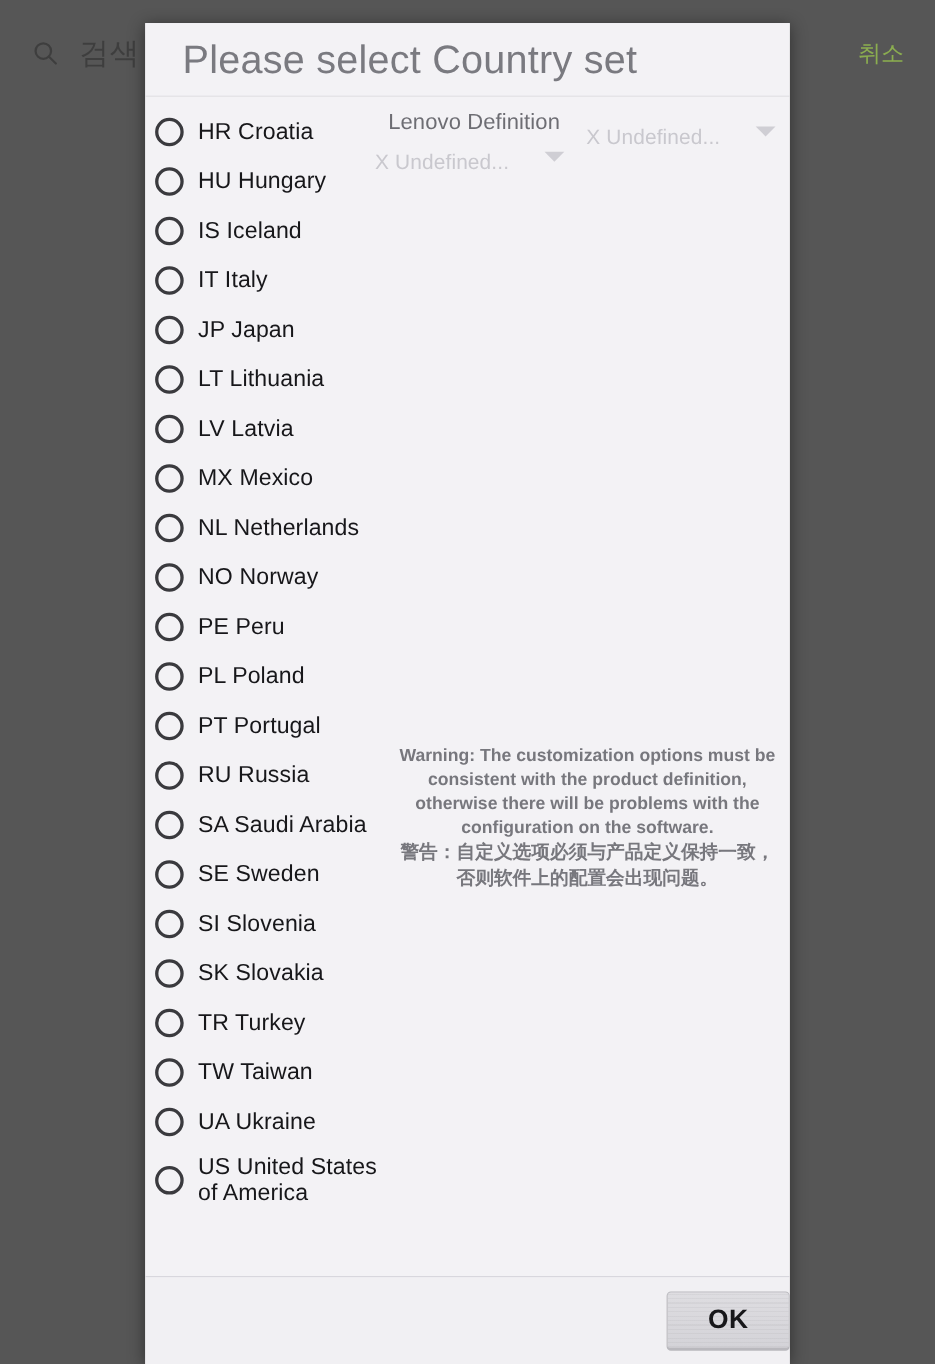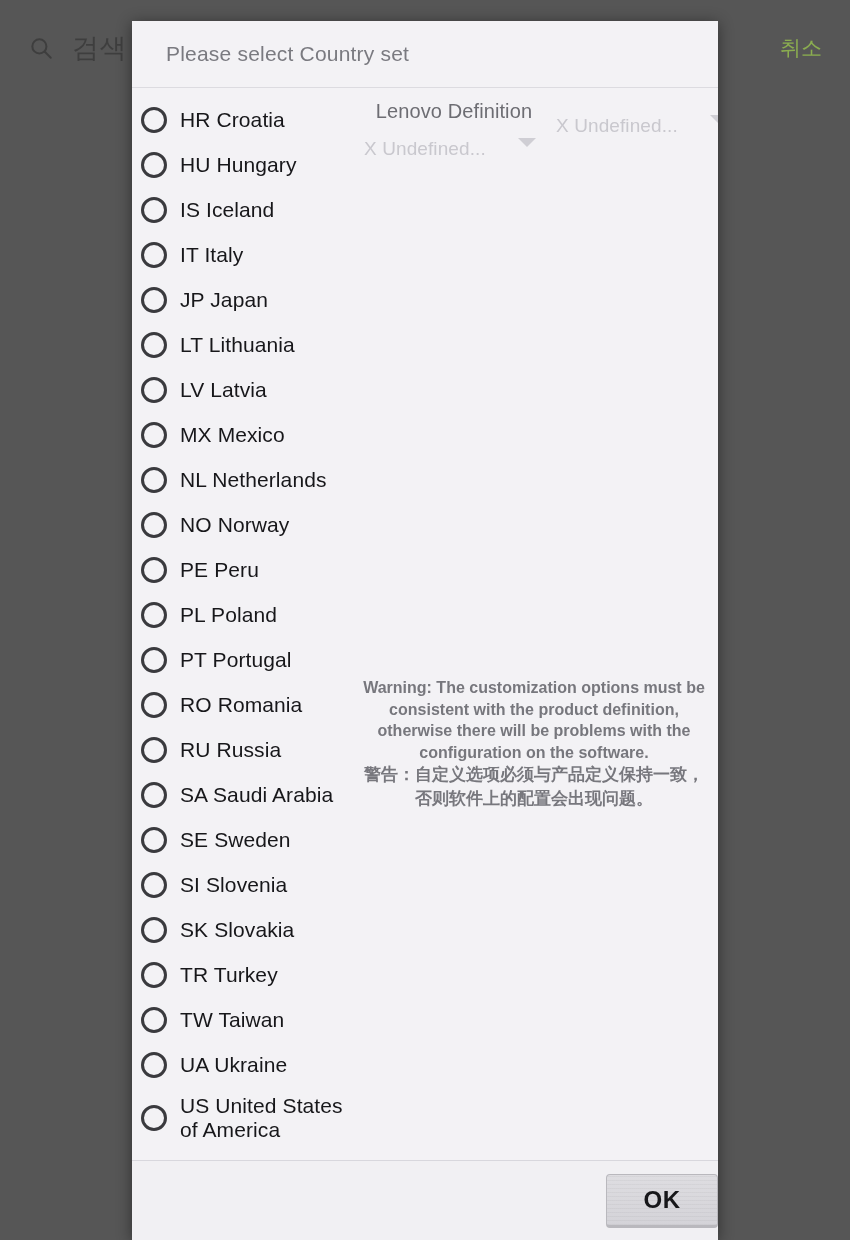--- a/index.html
+++ b/index.html
@@ -80,21 +80,21 @@
     height: 67px;
     flex: 0 0 auto;
     display: flex;
     align-items: center;
     padding: 0 34px;
     box-sizing: border-box;
     border-bottom: 1px solid #dcdbe0;
     background: #f3f2f5;
   }
   #dialog-title {
-    font-size: 21px;
+    font-size: 36px;
     color: #7a7a80;
     font-weight: 400;
     letter-spacing: .2px;
     white-space: nowrap;
   }
 
   #dialog-body {
     flex: 1 1 auto;
     position: relative;
     background: #f3f2f5;
@@ -135,21 +135,21 @@
     font-size: 21px;
     color: #17171a;
     line-height: 1.13;
     letter-spacing: .1px;
     max-width: 175px;
   }
 
   
   #definitions {
     position: absolute;
-    left: 230px;
+    left: 207px;
     top: 12px;
     right: 8px;
     display: flex;
     gap: 8px;
   }
   .def-col {
     flex: 0 0 auto;
     width: 184px;
   }
   .def-title {
@@ -303,24 +303,20 @@
         <div class="country-row">
           <span class="radio"></span>
           <span class="country-label">PL Poland</span>
         </div>
         <div class="country-row">
           <span class="radio"></span>
           <span class="country-label">PT Portugal</span>
         </div>
         <div class="country-row">
           <span class="radio"></span>
-          <span class="country-label">RO Romania</span>
-        </div>
-        <div class="country-row">
-          <span class="radio"></span>
           <span class="country-label">RU Russia</span>
         </div>
         <div class="country-row">
           <span class="radio"></span>
           <span class="country-label">SA Saudi Arabia</span>
         </div>
         <div class="country-row">
           <span class="radio"></span>
           <span class="country-label">SE Sweden</span>
         </div>

